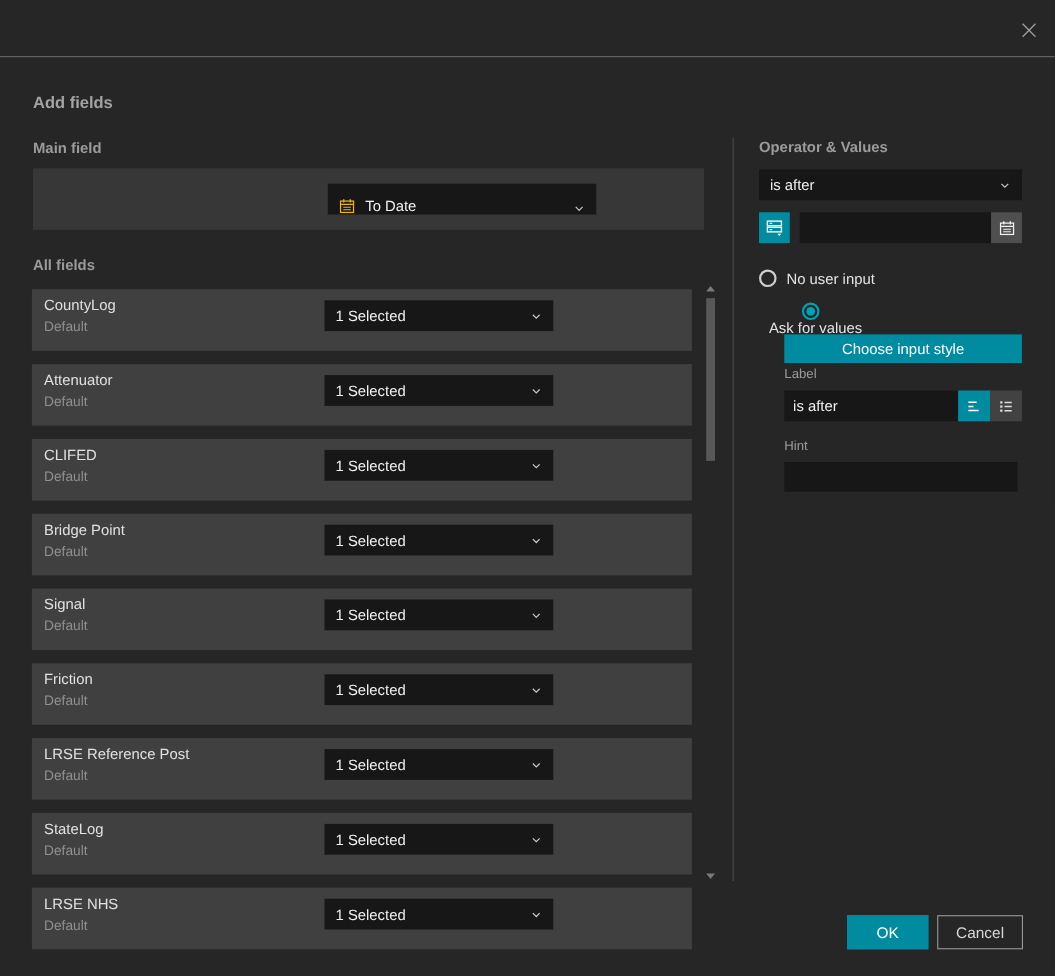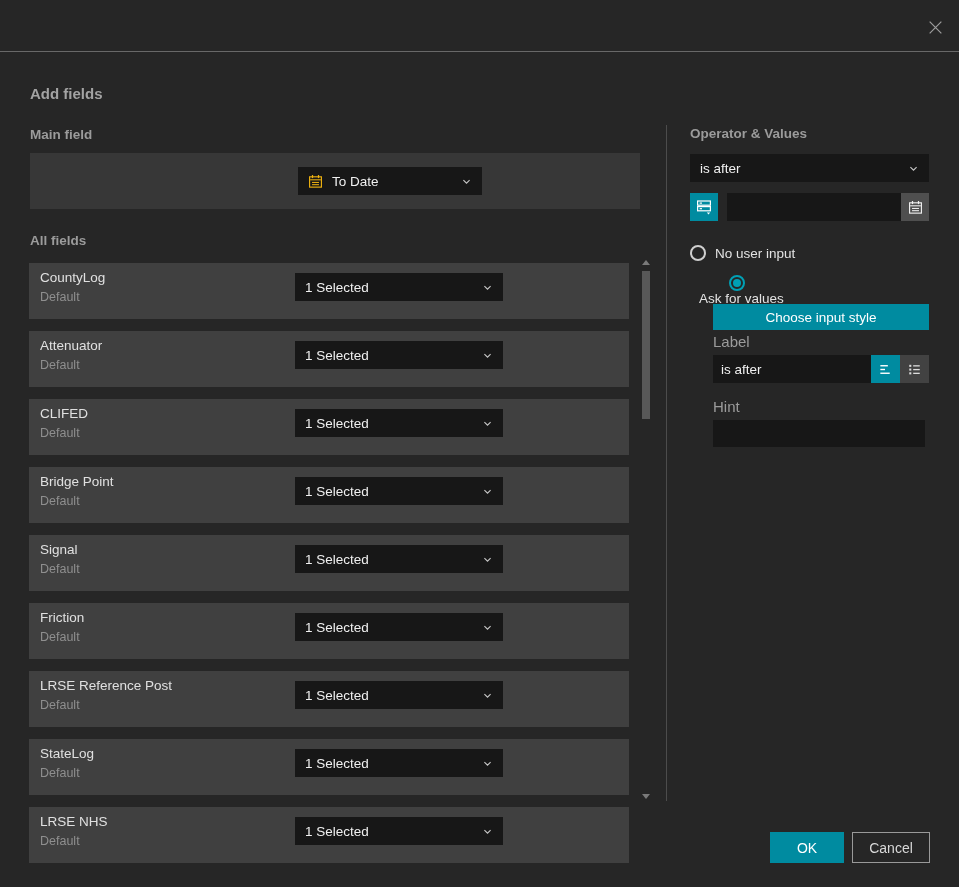--- a/index.html
+++ b/index.html
@@ -60,21 +60,21 @@
   }
   .radio-row{display:flex;align-items:center;cursor:pointer;}
   .radio{width:16px;height:16px;border-radius:50%;border:2px solid #cfcfcf;box-sizing:border-box;flex:0 0 auto;}
   .radio.sel{border-color:#00a0b5;position:relative;}
   .radio.sel::after{content:"";position:absolute;inset:2px;border-radius:50%;background:#00a0b5;}
   .radio-lbl{margin-left:9px;font-size:13.5px;color:#e3e3e3;}
   .choose-btn{
     left:713px;top:304px;width:216px;height:26px;background:#008ba0;border:none;
     color:#fff;font-size:13.5px;font-family:inherit;cursor:pointer;
   }
-  .lbl-h{left:713px;font-size:15px;font-weight:400;color:#9b9b9b;}
+  .lbl-h{left:713px;font-size:12px;font-weight:400;color:#9b9b9b;}
 
   
   .btn-ok{
     left:770px;top:832px;width:74px;height:31px;background:#008ba0;border:1px solid #008ba0;
     color:#fff;font-size:14px;font-family:inherit;cursor:pointer;
   }
   .btn-cancel{
     left:852px;top:832px;width:78px;height:31px;background:transparent;border:1px solid #999;
     color:#d8d8d8;font-size:14px;font-family:inherit;cursor:pointer;
   }
@@ -106,21 +106,21 @@
           <path d="M2.5 2.5l11 11M13.5 2.5l-11 11" stroke="#9e9e9e" stroke-width="1.1"></path>
         </svg>
     </span>
   </div>
 </div>
 
 <div class="abs h-add">Add fields</div>
 <div class="abs h-sec" style="left:30px;top:127px;">Main field</div>
 
 <div class="abs panel main-panel">
-  <div class="select" style="left:268px;top:14px;width:184px;height:28px;">
+  <div class="select" style="left:268px;top:14px;width:244px;height:28px;align-items:flex-end;">
     <span class="cal">
         <svg viewBox="0 0 16 16" width="15" height="15">
           <use href="#i-cal"></use>
         </svg>
       </span>
     <span>To Date</span>
     <span class="chev">
         <svg viewBox="0 0 16 16" width="11" height="11">
           <use href="#i-chev"></use>
         </svg>

